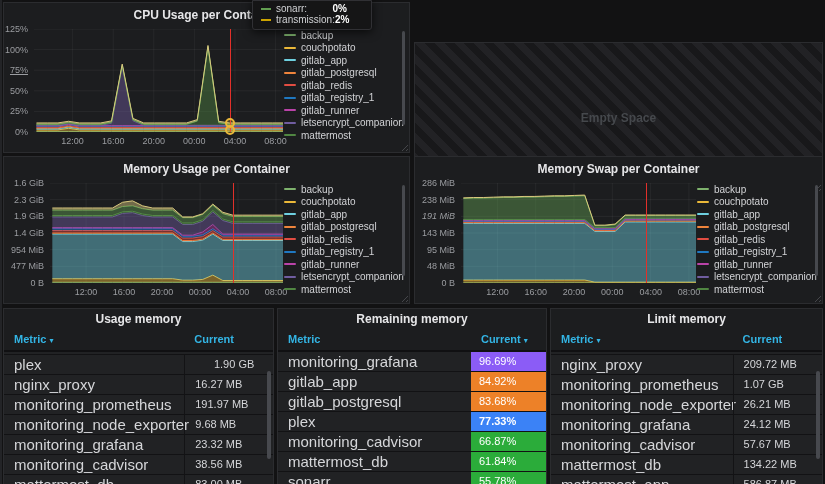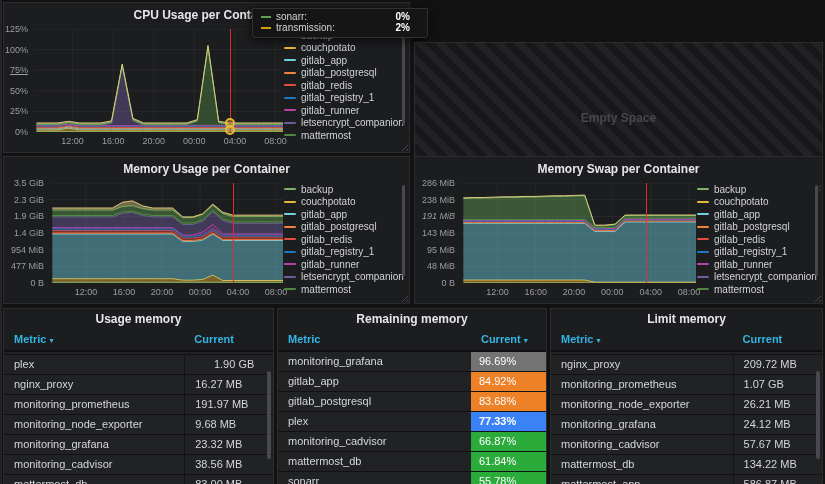--- a/index.html
+++ b/index.html
@@ -38,28 +38,28 @@
                font-size:12px;font-weight:bold;color:#45484c;}
 
   .tbl-title{height:21px;line-height:21px;text-align:center;font-size:12px;font-weight:bold;color:#e6e6e8;}
   .tbl-head{position:relative;height:20px;border-bottom:2px solid #101012;text-align:center;}
   .th{position:absolute;top:0;line-height:19px;font-size:11px;font-weight:bold;color:#33B5E5;
       cursor:pointer;white-space:nowrap;}
   .arrow{font-size:8px;margin-left:3px;}
   .tbl-body{position:relative;}
   .row{position:relative;height:20px;background:#212224;border-bottom:1px solid #121214;box-sizing:border-box;}
   .row.sliver{height:3px;}
-  .cell-metric{position:absolute;left:10px;top:0;line-height:19px;font-size:11px;color:#d5d6d9;white-space:nowrap;}
+  .cell-metric{position:absolute;left:10px;top:0;line-height:19px;font-size:15px;color:#d5d6d9;white-space:nowrap;}
   .cell-current{position:absolute;top:0;bottom:0;right:0;line-height:19px;font-size:11px;color:#d5d6d9;
                 padding-left:10px;border-left:1px solid #131315;box-sizing:border-box;white-space:nowrap;}
   .cell-current.colored{color:#fff;border-left:none;padding-left:8px;}
 
-  #tooltip{position:absolute;left:252px;top:0;width:176px;background:#151516;border:1px solid #303034;
-           border-radius:0 0 3px 3px;box-shadow:0 2px 10px rgba(0,0,0,.7);padding:2px 17px 4px 8px;
-           z-index:40;box-sizing:border-box;margin-top:8px;}
+  #tooltip{position:absolute;left:252px;top:0;width:120px;background:#151516;border:1px solid #303034;
+           border-radius:0 0 3px 3px;box-shadow:0 2px 10px rgba(0,0,0,.7);padding:2px 24px 4px 8px;
+           z-index:40;box-sizing:border-box;}
   .tt-row{display:flex;align-items:center;height:11px;font-size:10px;color:#d2d3d6;}
   .tt-dash{width:10px;height:2px;margin-right:5px;flex:0 0 10px;}
   .tt-val{margin-left:auto;font-weight:bold;color:#fff;}
 
   .rsz{position:absolute;right:1px;bottom:1px;width:9px;height:9px;z-index:7;cursor:nwse-resize;
        background:repeating-linear-gradient(135deg,transparent 0 2px,#45464a 2px 3px);
        clip-path:polygon(100% 0,100% 100%,0 100%);}
   #left-sliver{position:absolute;left:0;top:0;width:2px;height:484px;background:#232427;}
 </style>
 </head>
@@ -177,21 +177,21 @@
   <div class="panel" id="p-memuse">
     <div class="graph-title">Memory Usage per Container</div>
     <div class="rsz"></div>
   <div class="ylabels" style="width: 46px;">
         <span style="bottom: 0%;">0 B</span>
         <span style="bottom: 16.6667%;">477 MiB</span>
         <span style="bottom: 33.3333%;">954 MiB</span>
         <span style="bottom: 50%;">1.4 GiB</span>
         <span style="bottom: 66.6667%;">1.9 GiB</span>
         <span style="bottom: 83.3333%;">2.3 GiB</span>
-        <span style="bottom: 100%;">3.5 GiB</span>
+        <span style="bottom: 100%;">1.6 GiB</span>
       </div>
       <div class="plot" style="left: 46px; right: 126px;">
         <svg viewBox="0 0 1000 400" preserveAspectRatio="none">
           <line x1="0" y1="400" x2="1000" y2="400" stroke="rgba(255,255,255,0.06)" stroke-width="1" vector-effect="non-scaling-stroke"></line>
           <line x1="0" y1="333.3333333333333" x2="1000" y2="333.3333333333333" stroke="rgba(255,255,255,0.06)" stroke-width="1" vector-effect="non-scaling-stroke"></line>
           <line x1="0" y1="266.66666666666663" x2="1000" y2="266.66666666666663" stroke="rgba(255,255,255,0.06)" stroke-width="1" vector-effect="non-scaling-stroke"></line>
           <line x1="0" y1="200" x2="1000" y2="200" stroke="rgba(255,255,255,0.06)" stroke-width="1" vector-effect="non-scaling-stroke"></line>
           <line x1="0" y1="133.33333333333331" x2="1000" y2="133.33333333333331" stroke="rgba(255,255,255,0.06)" stroke-width="1" vector-effect="non-scaling-stroke"></line>
           <line x1="0" y1="66.66666666666669" x2="1000" y2="66.66666666666669" stroke="rgba(255,255,255,0.06)" stroke-width="1" vector-effect="non-scaling-stroke"></line>
           <line x1="0" y1="0" x2="1000" y2="0" stroke="rgba(255,255,255,0.06)" stroke-width="1" vector-effect="non-scaling-stroke"></line>
@@ -418,21 +418,21 @@
 
   <div class="panel" id="t-remain">
     <div class="tbl-title">Remaining memory</div>
   <div class="tbl-head">
         <span class="th" style="left: 10px;"><span>Metric</span></span>
         <span class="th" style="left: calc(72% + 10px);"><span>Current</span><span class="arrow">▾</span></span>
       </div>
       <div class="tbl-body">
         <div class="row">
           <div class="cell-metric">monitoring_grafana</div>
-          <div class="cell-current colored" style="left: 72%; background: #737373;">96.69%</div>
+          <div class="cell-current colored" style="left: 72%; background: #8b5cf6;">96.69%</div>
         </div>
         <div class="row">
           <div class="cell-metric">gitlab_app</div>
           <div class="cell-current colored" style="left: 72%; background: rgb(237, 129, 40);">84.92%</div>
         </div>
         <div class="row">
           <div class="cell-metric">gitlab_postgresql</div>
           <div class="cell-current colored" style="left: 72%; background: rgb(237, 129, 40);">83.68%</div>
         </div>
         <div class="row">

